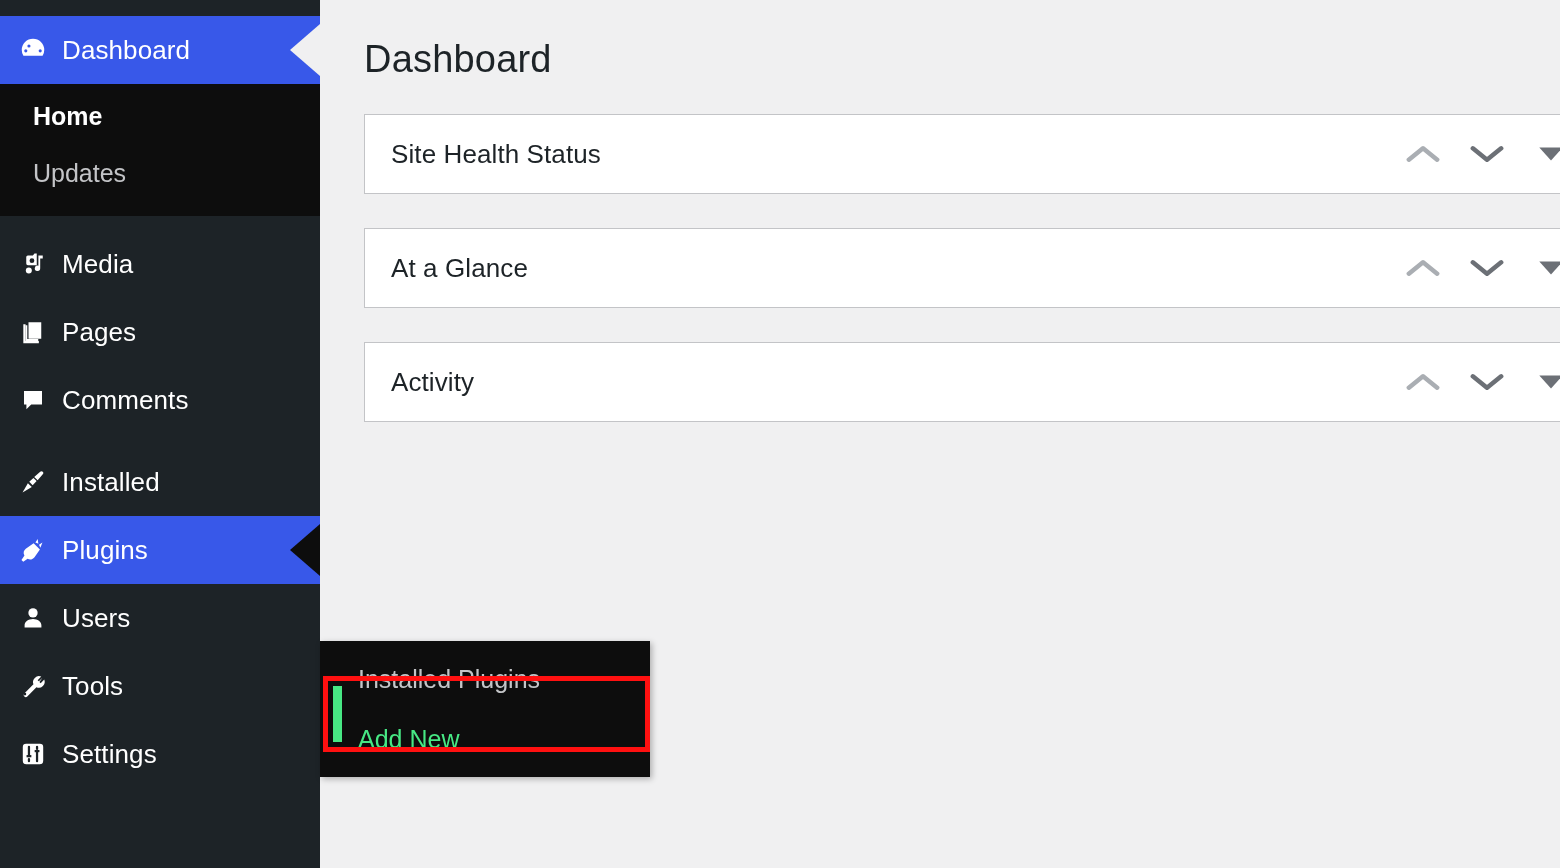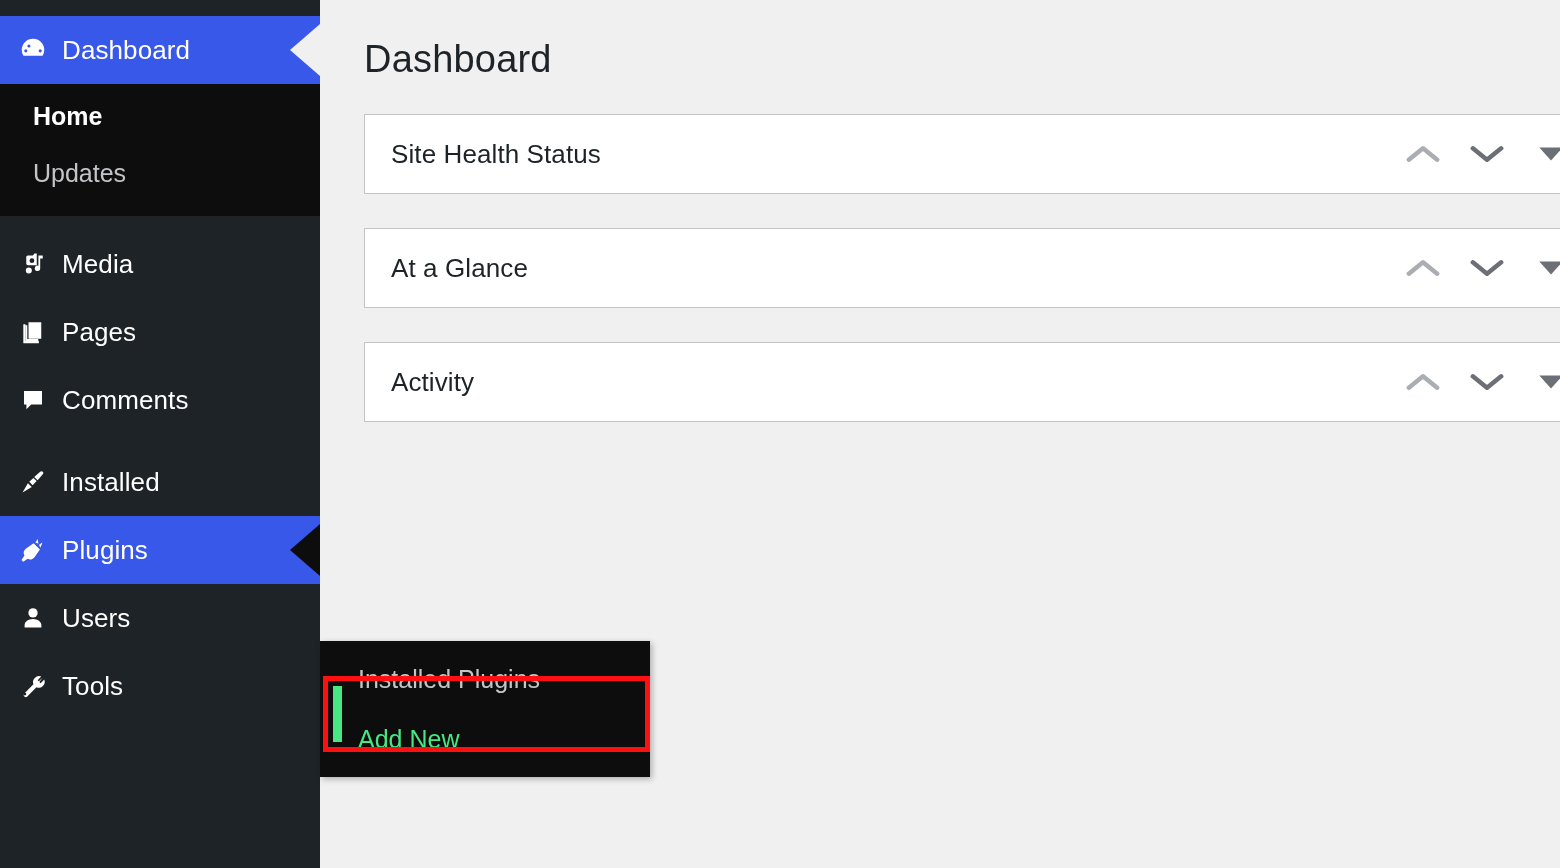--- a/index.html
+++ b/index.html
@@ -268,20 +268,32 @@
     <div class="menu-item">
       <span class="mi-icon">
         <svg width="30" height="30" viewBox="0 0 20 20" fill="#fff">
           <path d="M16.3 4.5 13.9 6.9l-.8-.8 2.4-2.4a4 4 0 0 0-5.2 5.2l-6.1 6.1a1.4 1.4 0 0 0 0 2 1.4 1.4 0 0 0 2 0l6.1-6.1a4 4 0 0 0 5.2-5.2l-2.4 2.4-.8-.8z"></path>
           <circle cx="4.6" cy="15.4" r="0.9" fill="#1D2327"></circle>
         </svg>
       </span>
       <span class="mi-label">Tools</span>
     </div>
 
+    <div class="menu-item">
+      <span class="mi-icon">
+        <svg width="30" height="30" viewBox="0 0 20 20">
+          <rect x="3.2" y="3.2" width="13.6" height="13.6" rx="2.2" fill="#fff"></rect>
+          <path d="M7.3 5.2v6.1M7.3 14.8v-1.4M12.7 14.8V8.7M12.7 5.2v1.4" stroke="#1D2327" stroke-width="1.5" stroke-linecap="round"></path>
+          <path d="M5.6 11.3h3.4M9.4 8.7H16" stroke="#1D2327" stroke-width="1.5" stroke-linecap="round" opacity="0"></path>
+          <rect x="5.7" y="10.7" width="3.2" height="1.5" fill="#1D2327"></rect>
+          <rect x="11.1" y="7.3" width="3.2" height="1.5" fill="#1D2327"></rect>
+        </svg>
+      </span>
+      <span class="mi-label">Settings</span>
+    </div>
   </nav>
 
   <div id="plugins-flyout">
     <div class="fly-item">Installed Plugins</div>
     <div class="fly-item highlight">Add New</div>
   </div>
   <div id="addnew-accent"></div>
   <div id="addnew-highlight"></div>
 
   <div id="wpbody">

